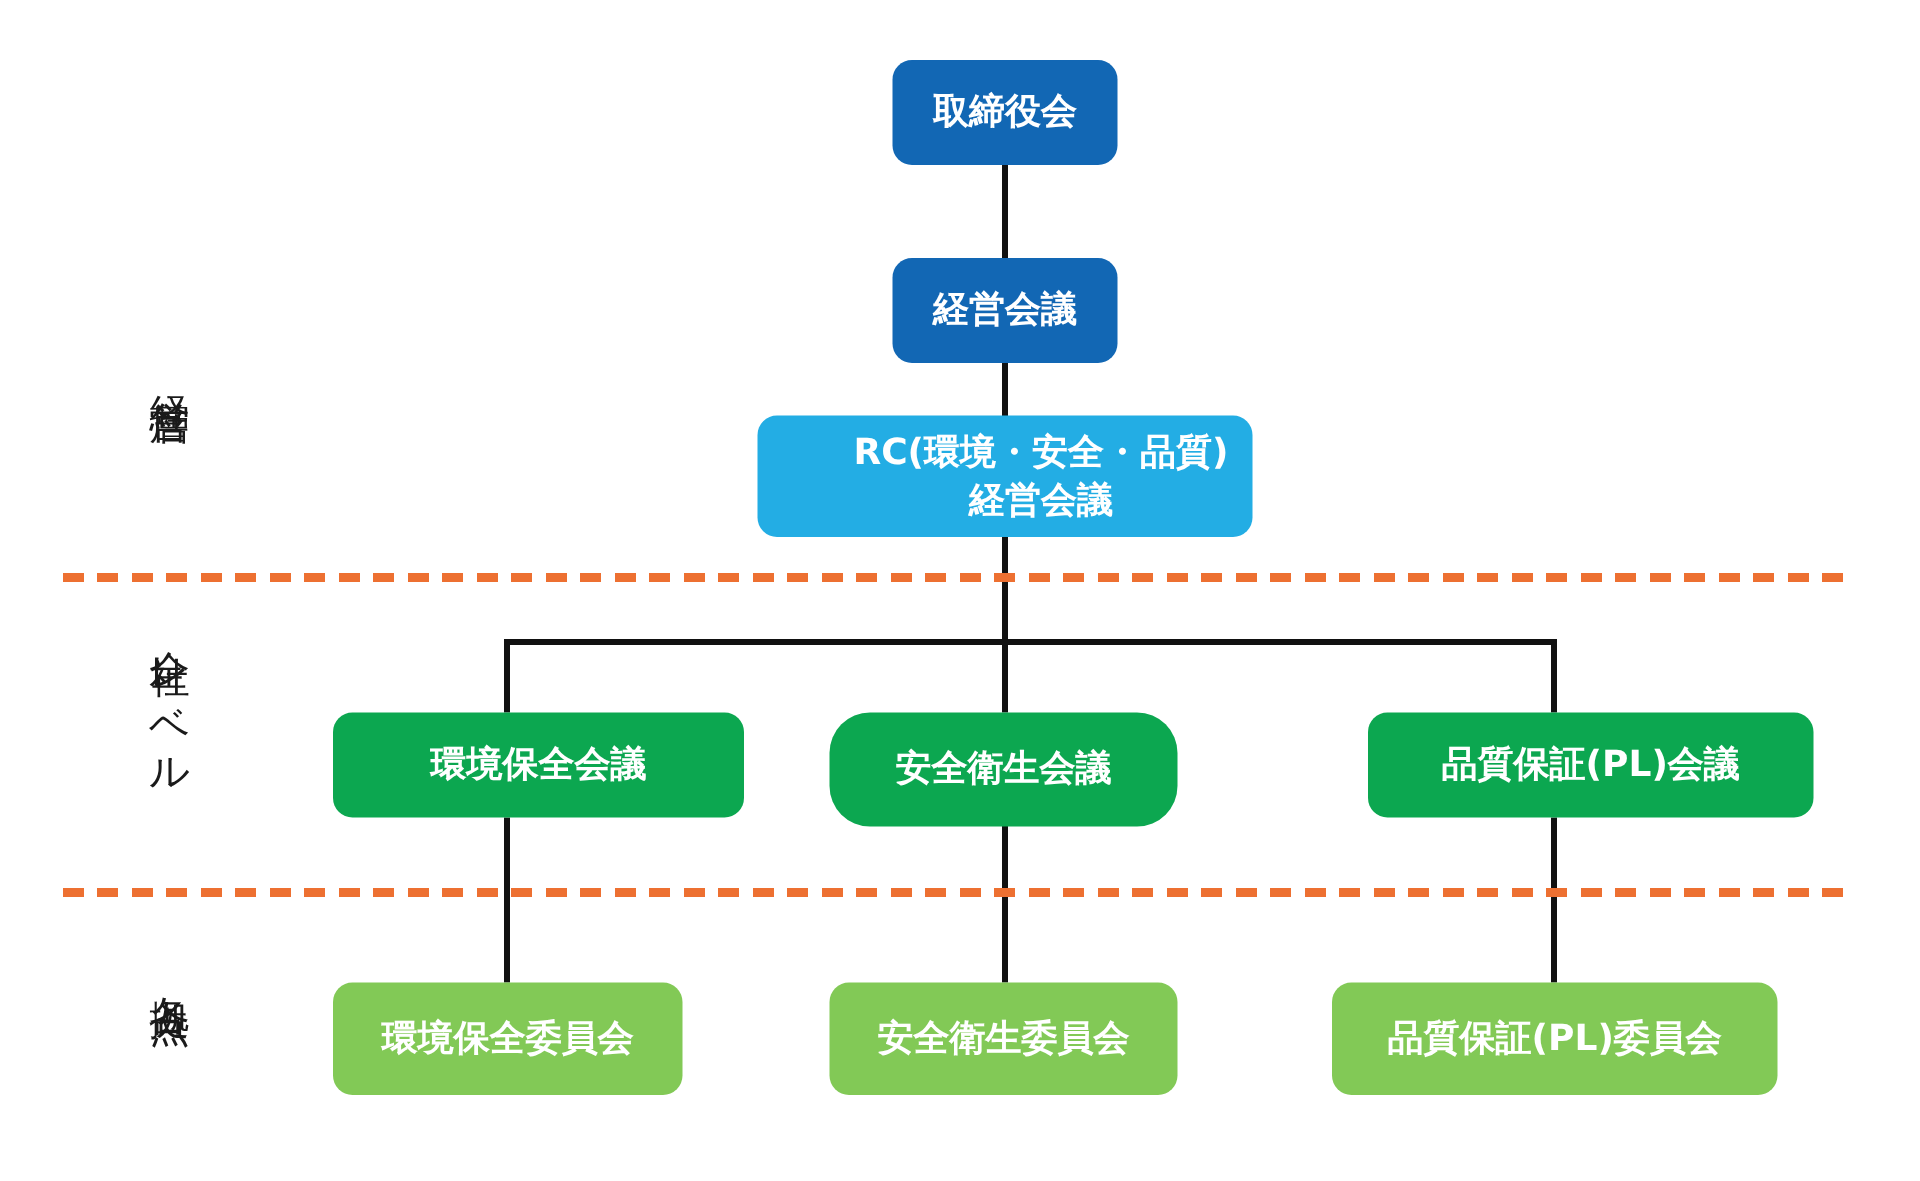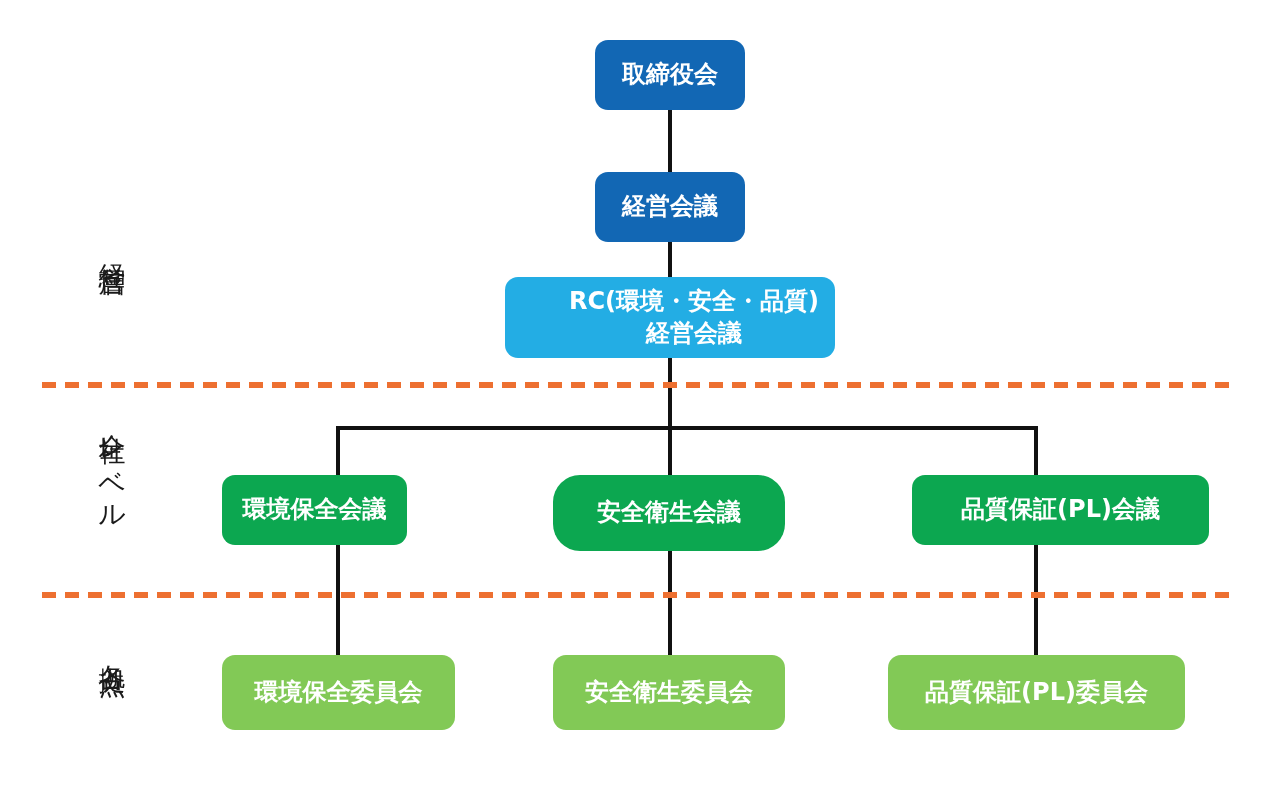--- a/index.html
+++ b/index.html
@@ -32,21 +32,21 @@
     z-index: 3;
   }
   .node--dark-blue  { background: var(--dark-blue,  #1267b4); }
   .node--light-blue { background: var(--light-blue, #23ade4); padding-left: 48px; }
   .node--green      { background: var(--green,      #0ca750); }
   .node--light-green{ background: var(--light-green,#82c956); }
 
   #node-board      { left: 595px; top:  40px; width: 150px; height: 70px; }
   #node-management { left: 595px; top: 172px; width: 150px; height: 70px; }
   #node-rc         { left: 505px; top: 277px; width: 330px; height: 81px; }
-  #node-env-mtg    { left: 222px; top: 475px; width: 185px; height: 70px; }
+  #node-env-mtg    { left: 222px; top: 475px; width: 274px; height: 70px; }
   #node-safety-mtg { left: 553px; top: 475px; width: 232px; height: 76px; border-radius: 27px; }
   #node-quality-mtg{ left: 888px; top: 475px; width: 297px; height: 70px; margin-left: 24px; }
   #node-env-cmte   { left: 222px; top: 655px; width: 233px; height: 75px; }
   #node-safety-cmte{ left: 553px; top: 655px; width: 232px; height: 75px; }
   #node-quality-cmte{left: 888px; top: 655px; width: 297px; height: 75px; }
 
   
   .vline, .hline {
     position: absolute;
     background: var(--connector, #111111);

